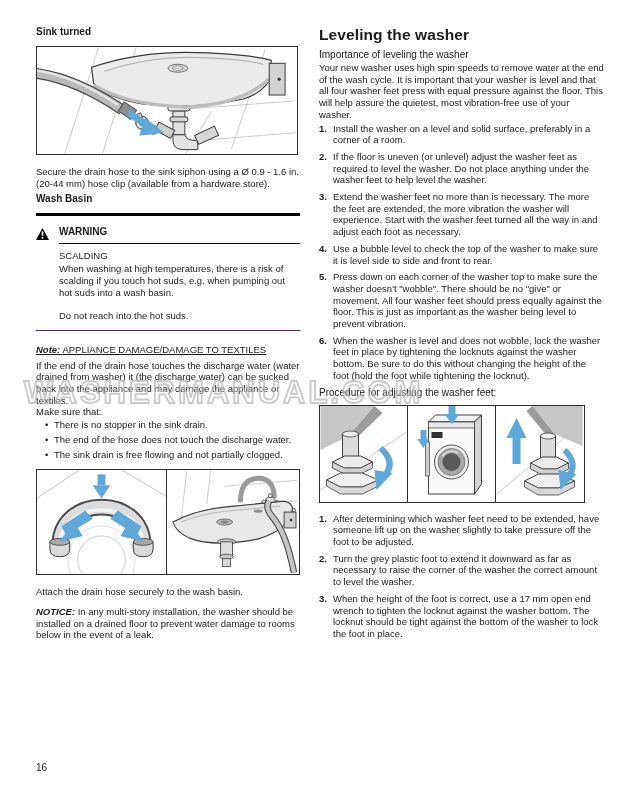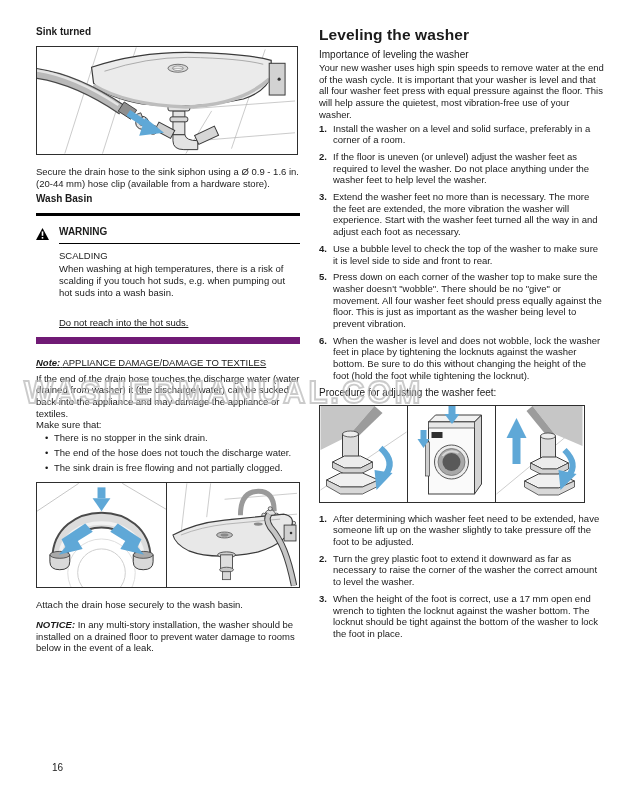--- a/index.html
+++ b/index.html
@@ -18,28 +18,28 @@
   figure { margin:0; border:1.3px solid #2e2e2e; background:#fff; }
   figure svg { display:block; }
   .fig-a { width:260px; margin-bottom:11px; }
   .fig-b { width:262px; display:flex; margin:8px 0 11px 0; }
   .fig-b .panel + .panel { border-left:1.3px solid #2e2e2e; }
   .fig-c { width:264px; display:flex; margin:2px 0 10px 0; }
   .fig-c .panel + .panel { border-left:1.3px solid #2e2e2e; }
 
   .cap { margin-bottom:15px; }
 
-  .warnbox { border-top:3px solid #000; border-bottom:7px solid #701a75; padding:5px 0 8px 0; margin:0 0 13px 0; }
+  .warnbox { border-top:3px solid #000; border-bottom:1px solid #701a75; padding:5px 0 8px 0; margin:0 0 13px 0; }
   .warn-head { display:flex; align-items:flex-end; }
   .warn-icon { width:23px; padding-top:1px; }
   .warn-label-wrap { flex:1; border-bottom:1.2px solid #000; padding-bottom:4px; }
   .warn-label { font-size:10px; font-weight:bold; }
   .warn-indent { margin-left:23px; margin-top:6px; }
   .warn-title { font-size:9.5px; line-height:11.7px; margin-bottom:1px; }
-  .warn-instruction { margin-top:19px;text-decoration:underline; }
+  .warn-instruction { margin-top:12px; }
 
   .mix b.lbl { font-weight:bold; font-style:italic; }
   .note-para { margin-bottom:1px;text-decoration:underline; }
   .notice-para { margin-top:8px; }
 
   .li { display:flex; margin-bottom:5px; }
   .li .n { font-weight:bold; font-size:9.5px; line-height:11.7px; width:14px; flex:0 0 14px; }
   .li .t { flex:1; }
 
   .bullets { margin:1px 0 9px 0; }
@@ -49,21 +49,21 @@
   .b .t { flex:1; }
 
   .watermark {
     position:absolute; left:24px; top:375px; z-index:40;
     font-size:31px; font-weight:bold; letter-spacing:3px; white-space:nowrap;
     color:rgba(255,255,255,0.08);
     -webkit-text-stroke:1.9px rgba(186,186,186,0.75);
     pointer-events:none;
   }
 
-  .pagenum { position:absolute; left:52px; top:762px; font-size:10px; }
+  .pagenum { position:absolute; left:36px; top:762px; font-size:10px; }
 </style>
 </head>
 <body>
 
 <div class="page">
 
   <div class="watermark">WASHERMANUAL.COM</div>
 
   <div class="cols">
 

